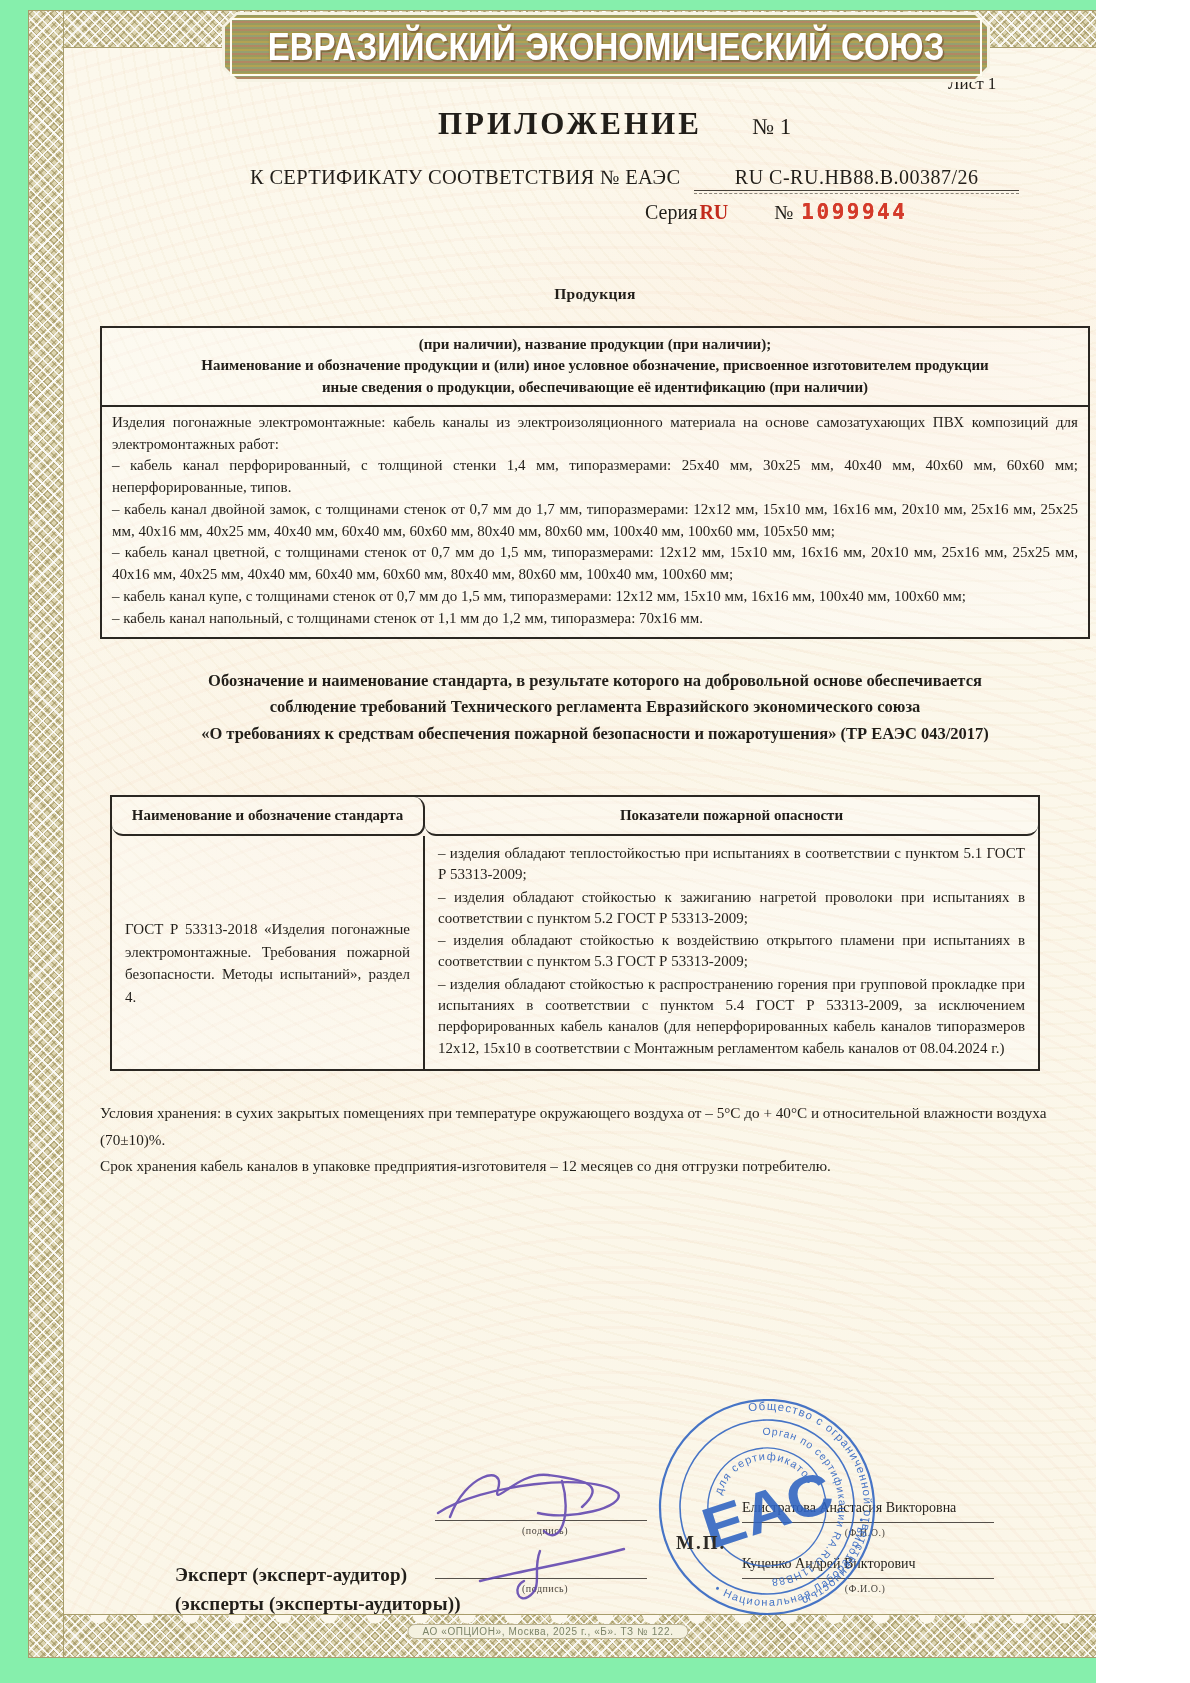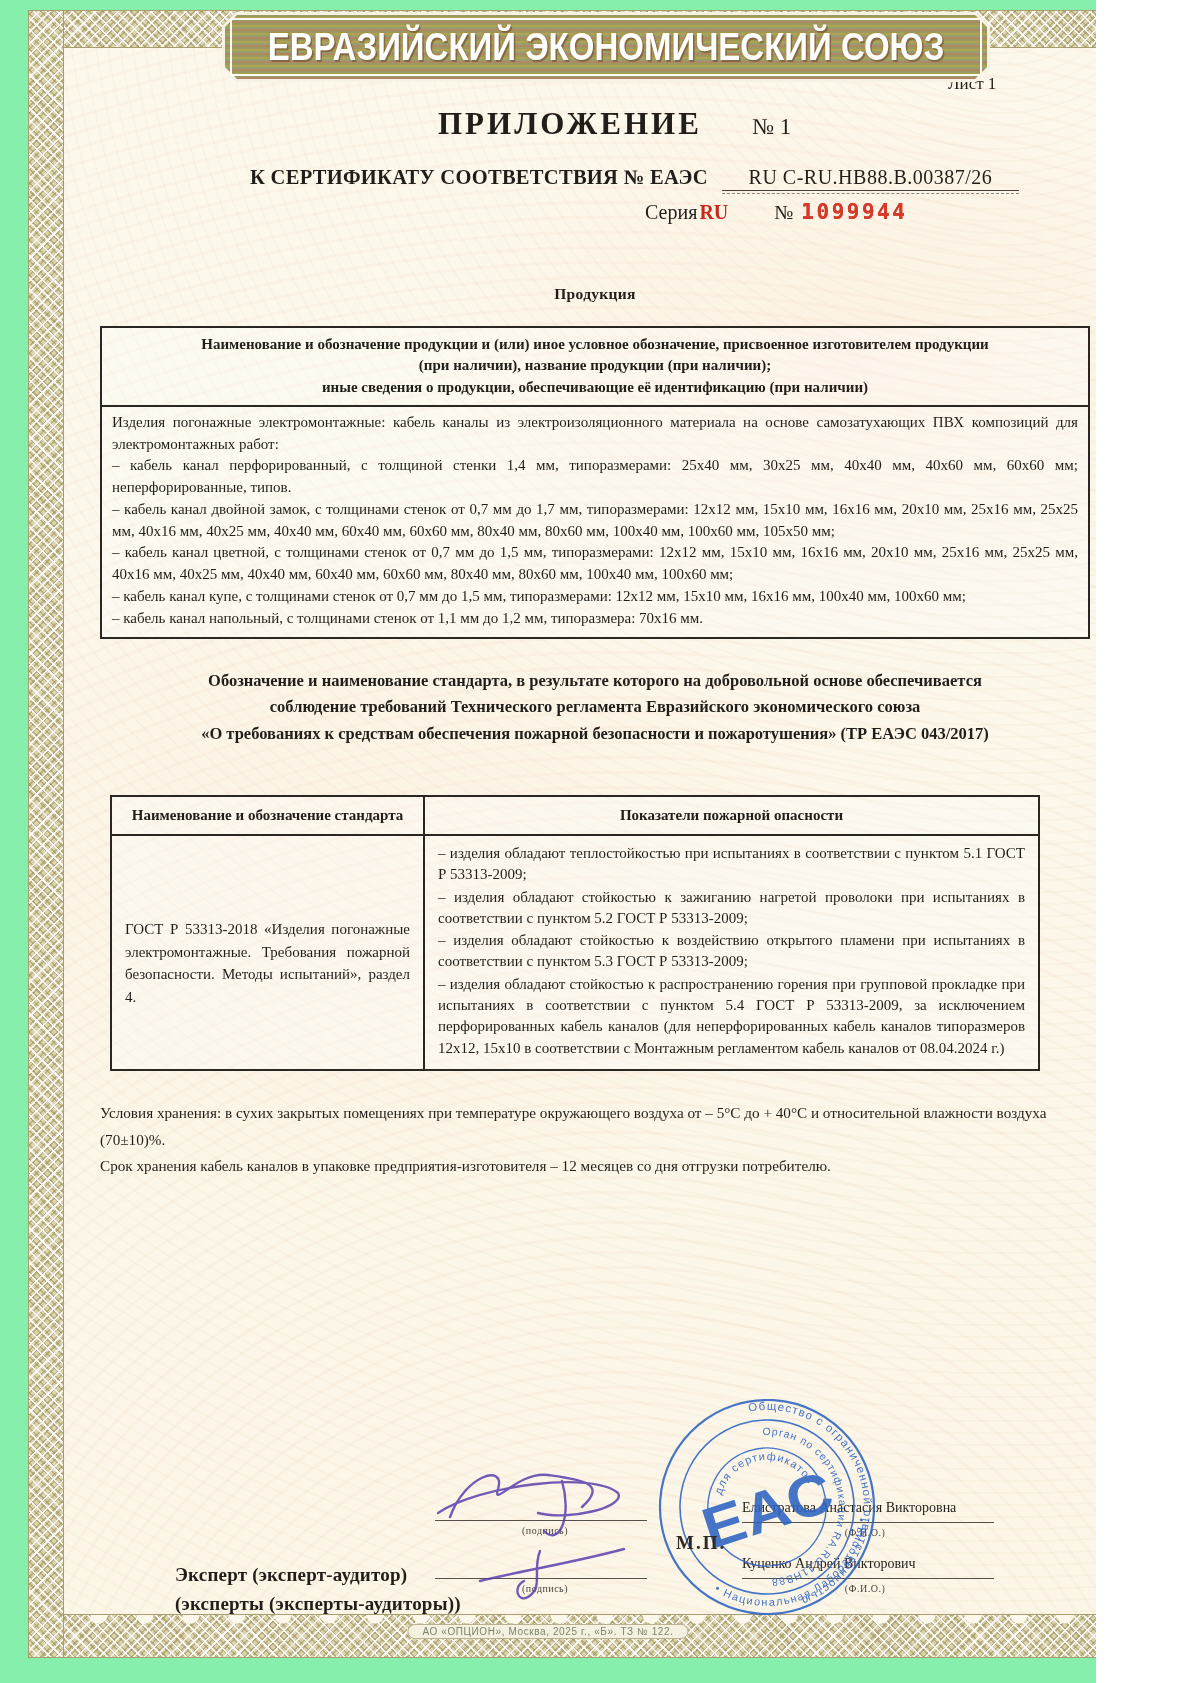--- a/index.html
+++ b/index.html
@@ -38,21 +38,21 @@
   .banner-inner{position:absolute;inset:6px 8px;border:2.5px solid #fffdf2;
     display:flex;align-items:center;justify-content:center;}
   .banner-text{position:relative;z-index:2;font-family:"Liberation Sans",sans-serif;font-weight:bold;
     font-size:33px;color:#ffffff;white-space:nowrap;transform:scale(1,1.18);
     text-shadow:1.5px 1.5px 0 rgba(110,75,40,.55), -1px -1px 0 rgba(175,150,60,.6), 0 0 2px rgba(120,40,40,.35);}
   
   .sheet-label{position:absolute;z-index:3;left:948px;top:74px;font-size:17px;}
   .doc-title{position:absolute;z-index:3;left:438px;top:106px;font-size:31px;font-weight:bold;letter-spacing:3px;}
   .appendix-no{position:absolute;z-index:3;left:752px;top:114px;font-size:23px;}
   .cert-row{position:absolute;z-index:3;left:250px;top:166px;right:77px;display:flex;align-items:baseline;}
-  .cert-label{font-size:20.5px;font-weight:bold;white-space:nowrap;letter-spacing:.3px;}
+  .cert-label{font-size:20.5px;font-weight:normal;white-space:nowrap;letter-spacing:.3px;}
   .cert-number{flex:1;margin-left:14px;text-align:center;font-size:20px;letter-spacing:.5px;
     border-bottom:1.5px solid #45413a;position:relative;padding-bottom:1px;}
   .cert-number::after{content:"";position:absolute;left:0;right:0;bottom:-4px;border-bottom:1.5px dashed #8d867a;}
   .series-row{position:absolute;z-index:3;left:645px;top:200px;font-size:20px;display:flex;align-items:baseline;}
   .series-value{font-weight:bold;margin-left:2px;}
   .red{color:#c22a1c;}
   .number-sign{margin-left:46px;}
   .serial-number{font-family:"DejaVu Sans Mono",monospace;font-weight:bold;font-size:21px;
     letter-spacing:2.5px;margin-left:8px;color:#d43a2a;text-shadow:0 0 .5px #d43a2a;}
   
@@ -63,21 +63,21 @@
   .tbl1-head{border-bottom:2px solid #2a2722;font-weight:bold;text-align:center;
     padding:6px 24px 7px;font-size:15px;line-height:1.42;}
   .tbl1-body{padding:5px 10px 8px;font-size:15px;line-height:1.45;text-align:justify;}
   .prod-line{margin:0;}
   
   .standards-intro{position:absolute;z-index:3;left:100px;top:668px;width:990px;text-align:center;
     font-weight:bold;font-size:16.5px;line-height:1.6;}
   .tbl2{position:absolute;z-index:3;left:110px;top:795px;width:930px;box-sizing:border-box;
     display:grid;grid-template-columns:313px 1fr;border:2px solid #2a2722;background:rgba(255,255,255,.28);}
   .t2h{border-bottom:2px solid #2a2722;font-weight:bold;text-align:right;font-size:15px;
-    line-height:1.4;padding:8px 12px;display:flex;align-items:center;justify-content:center;}
+    line-height:1.4;padding:8px 12px;display:flex;align-items:center;justify-content:center;border-radius:11px;}
   .t2h.first{border-right:2px solid #2a2722;}
   .t2c1{border-right:2px solid #2a2722;padding:82px 13px 10px;font-size:15px;line-height:1.5;text-align:justify;}
   .t2c2{padding:7px 13px 9px;font-size:15px;line-height:1.42;text-align:justify;}
   .ind{margin:0 0 1px;}
   
   .storage{position:absolute;z-index:3;left:100px;top:1100px;width:1000px;font-size:15.2px;line-height:1.75;}
   .storage p{margin:0;}
   
   .sig-label{position:absolute;z-index:3;left:175px;font-size:19px;font-weight:bold;line-height:1.55;letter-spacing:.2px;}
   .sig-line{position:absolute;z-index:3;border-bottom:1.3px solid #55504a;}
@@ -123,22 +123,22 @@
     <span>Серия</span>
     <span class="series-value red">RU</span>
     <span class="number-sign">№</span>
     <span class="serial-number">1099944</span>
   </div>
 
   <div class="products-title">Продукция</div>
 
   <div class="tbl1">
     <div class="tbl1-head">
+      <div>(при наличии), название продукции (при наличии);</div>
       <div>Наименование и обозначение продукции и (или) иное условное обозначение, присвоенное изготовителем продукции</div>
-      <div>(при наличии), название продукции (при наличии);</div>
       <div>иные сведения о продукции, обеспечивающие её идентификацию (при наличии)</div>
     </div>
     <div class="tbl1-body">
       <p class="prod-line">Изделия погонажные электромонтажные: кабель каналы из электроизоляционного материала на основе самозатухающих ПВХ композиций для электромонтажных работ:</p>
       <p class="prod-line">– кабель канал перфорированный, с толщиной стенки 1,4 мм, типоразмерами: 25х40 мм, 30х25 мм, 40х40 мм, 40х60 мм, 60х60 мм; неперфорированные, типов.</p>
       <p class="prod-line">– кабель канал двойной замок, с толщинами стенок от 0,7 мм до 1,7 мм, типоразмерами: 12х12 мм, 15х10 мм, 16х16 мм, 20х10 мм, 25х16 мм, 25х25 мм, 40х16 мм, 40х25 мм, 40х40 мм, 60х40 мм, 60х60 мм, 80х40 мм, 80х60 мм, 100х40 мм, 100х60 мм, 105х50 мм;</p>
       <p class="prod-line">– кабель канал цветной, с толщинами стенок от 0,7 мм до 1,5 мм, типоразмерами: 12х12 мм, 15х10 мм, 16х16 мм, 20х10 мм, 25х16 мм, 25х25 мм, 40х16 мм, 40х25 мм, 40х40 мм, 60х40 мм, 60х60 мм, 80х40 мм, 80х60 мм, 100х40 мм, 100х60 мм;</p>
       <p class="prod-line">– кабель канал купе, с толщинами стенок от 0,7 мм до 1,5 мм, типоразмерами: 12х12 мм, 15х10 мм, 16х16 мм, 100х40 мм, 100х60 мм;</p>
       <p class="prod-line">– кабель канал напольный, с толщинами стенок от 1,1 мм до 1,2 мм, типоразмера: 70х16 мм.</p>
     </div>

